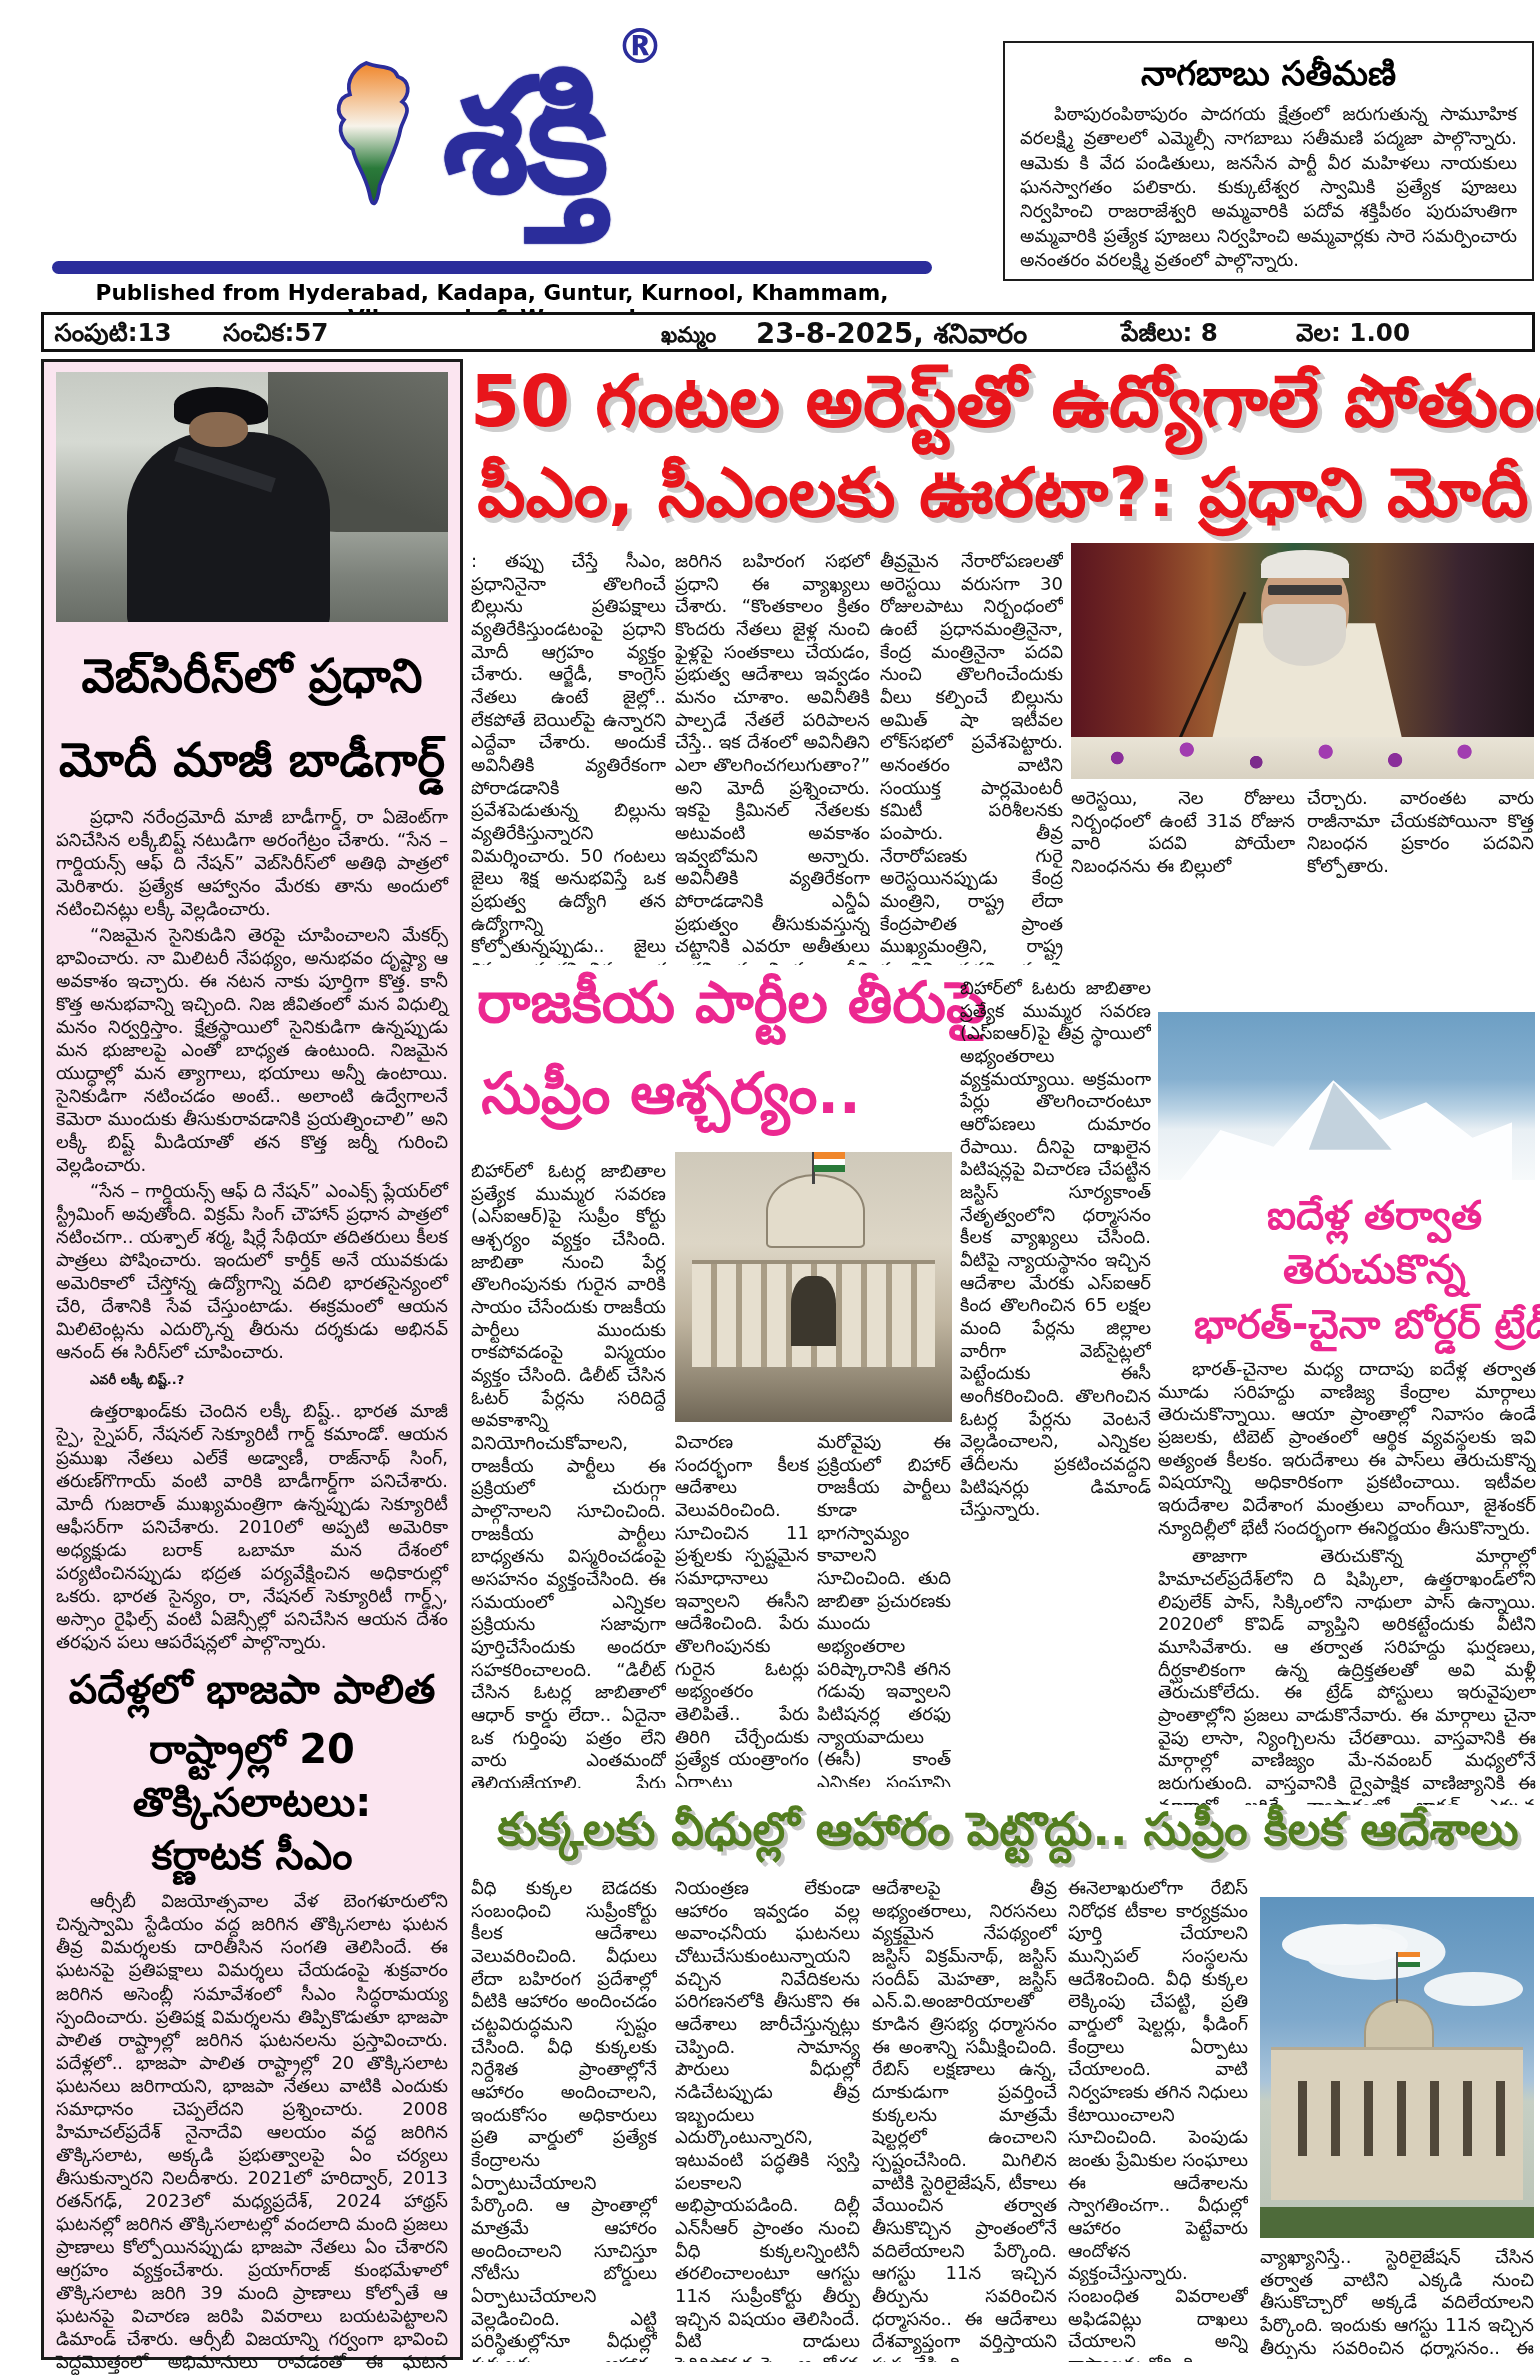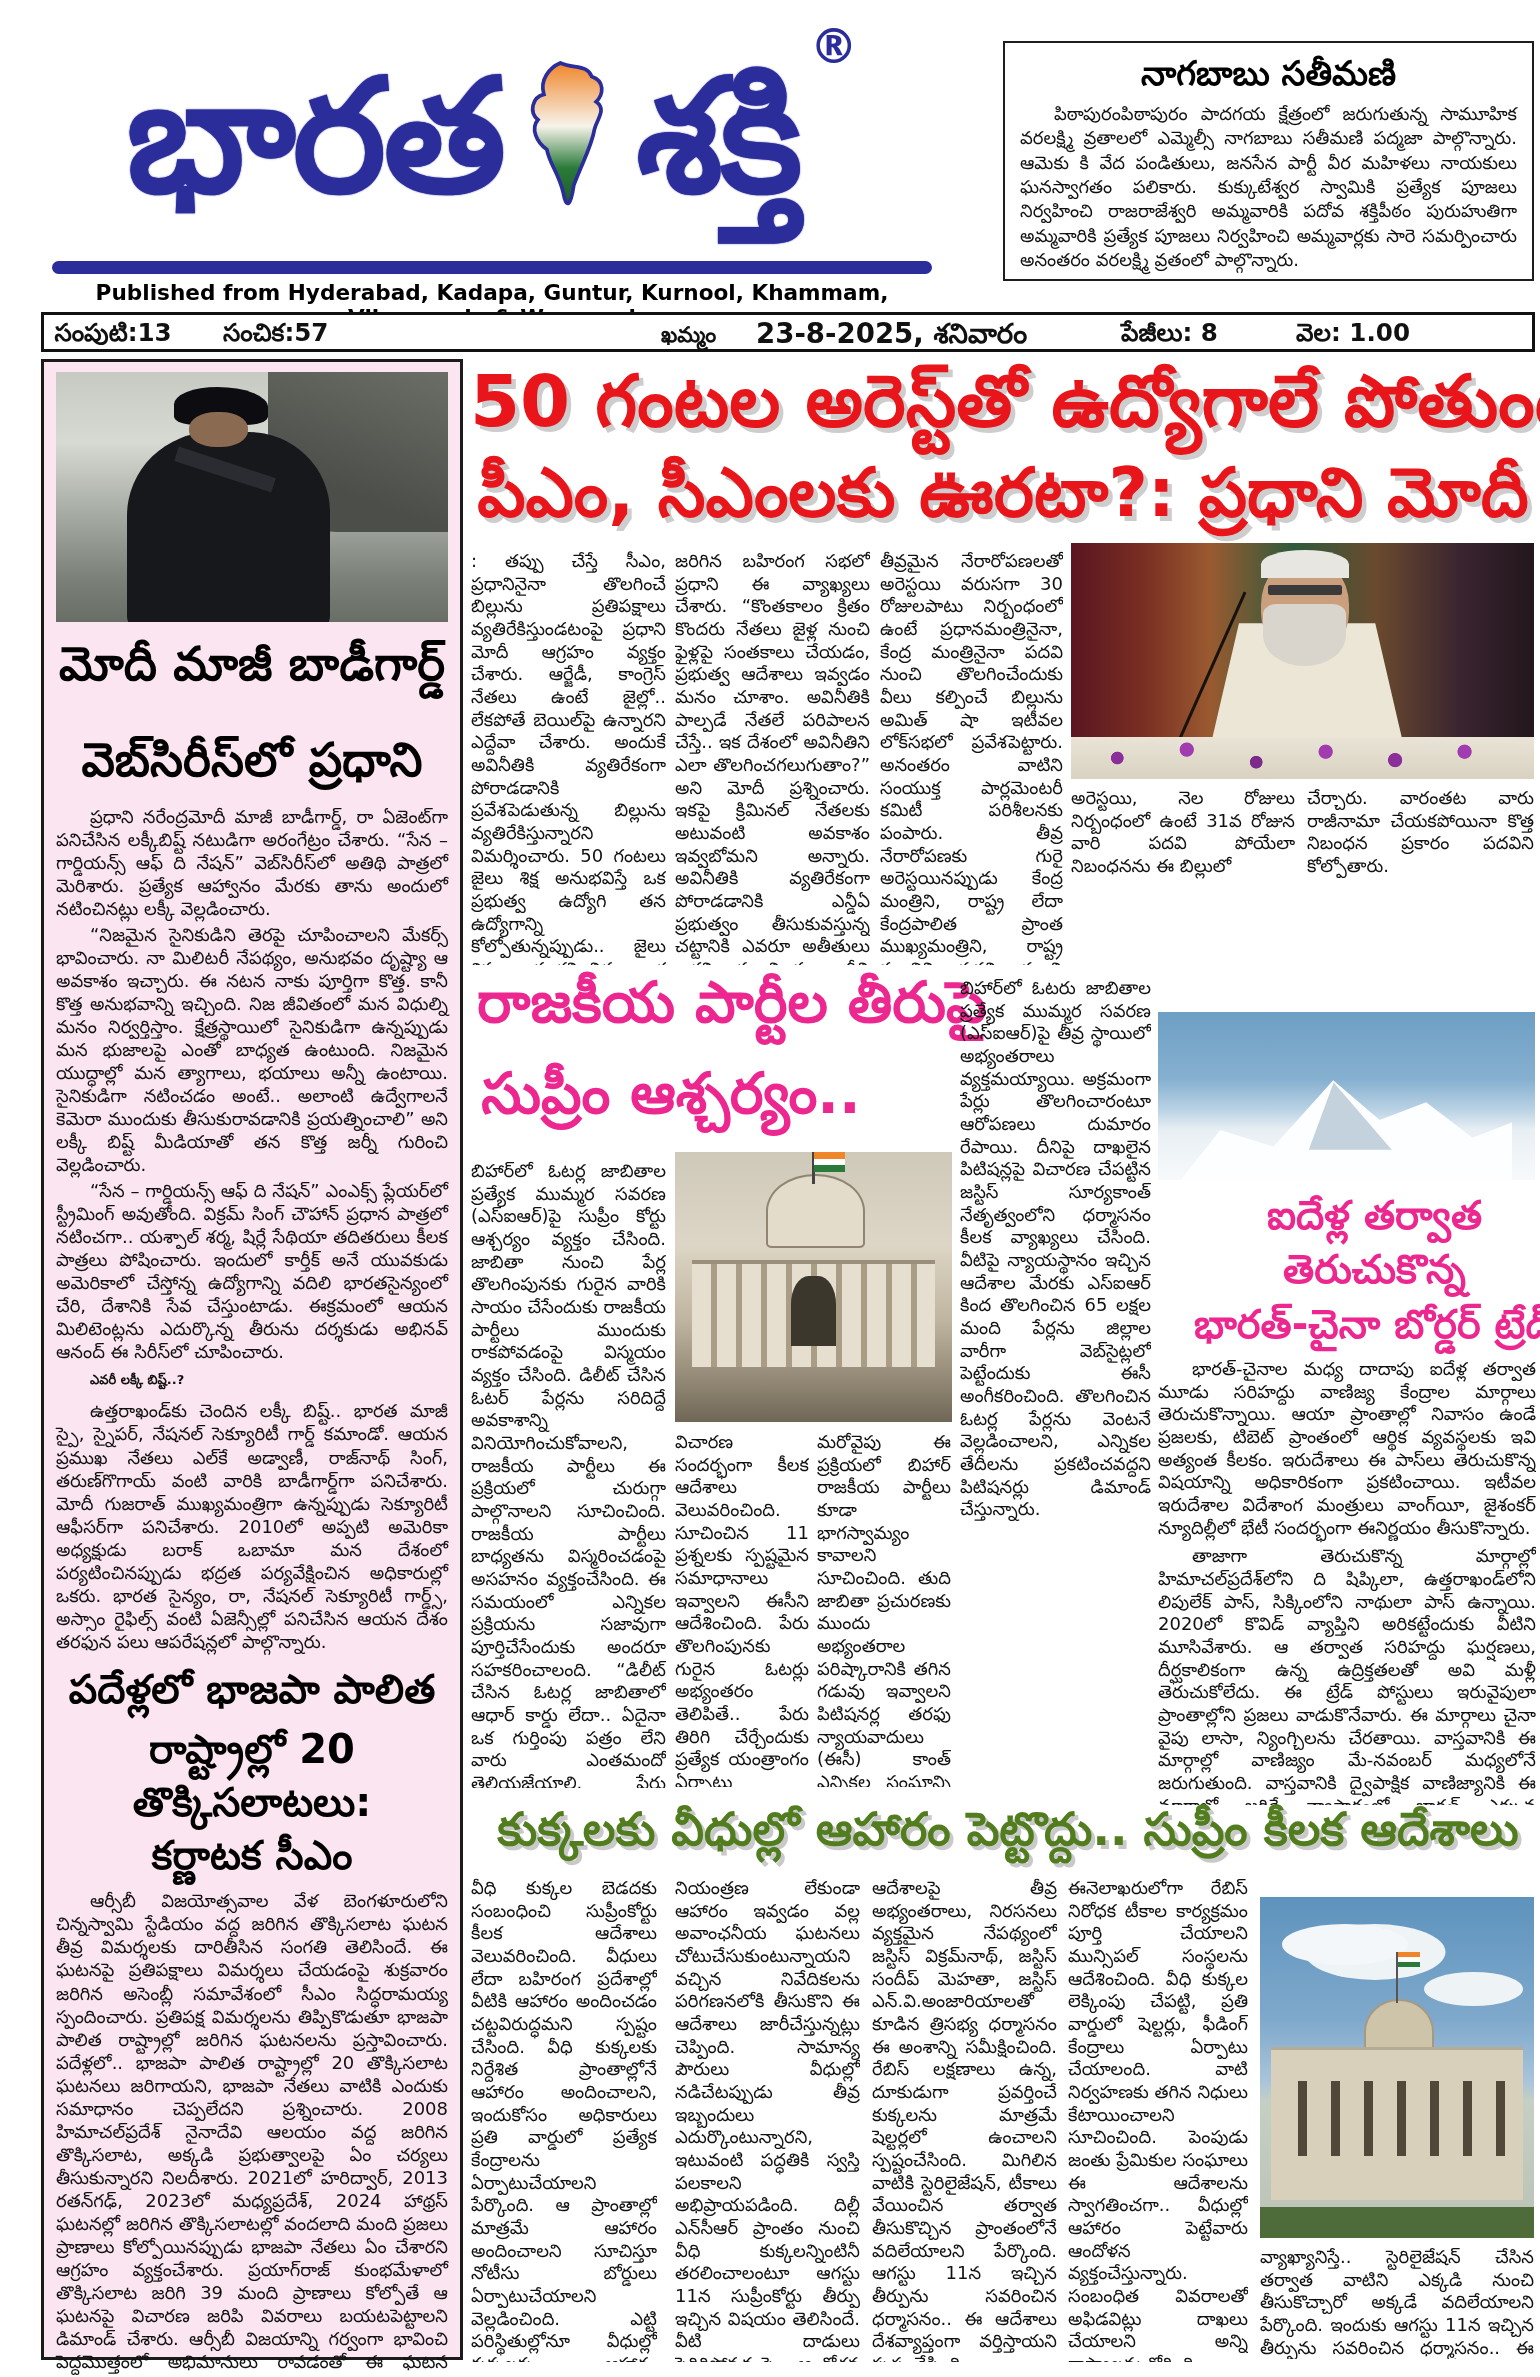--- a/index.html
+++ b/index.html
@@ -101,21 +101,20 @@
   .sb-hedge{position:absolute;left:0;bottom:0;width:100%;height:9%;background:#4e6b3a;}
   .sb-pole{position:absolute;left:49.5%;top:16%;width:2.2px;height:15%;background:#555;}
   .sb-flag{position:absolute;left:50.3%;top:16%;width:22.4px;height:15px;
            background:linear-gradient(180deg,#f0862a 0 33%,#fff 33% 66%,#2a7a3a 66% 100%);}
   .photo-side{left:1260px;top:2246px;width:274px;height:113px;}
 </style>
 </head>
 <body>
 
 <div class="abs logo-row">
-  <span class="logo-word">భారత</span>
   <svg width="112" height="153" viewBox="0 0 150 205">
     <defs>
       <linearGradient id="tri" x1="0" y1="0" x2="0" y2="1">
         <stop offset="0" stop-color="#f0862a"></stop>
           <stop offset="0.45" stop-color="#f7f3ea"></stop>
           <stop offset="0.75" stop-color="#2a7a3a"></stop>
           <stop offset="1" stop-color="#1d5c2b"></stop>
       </linearGradient>
     </defs>
     <path d="M62,4 C80,12 98,6 104,22 C122,28 120,46 110,56 C124,66 112,78 108,92 C104,116 92,136 80,168 C76,196 70,200 66,178 C60,152 48,140 44,120 C30,110 22,92 32,80 C20,70 24,50 40,46 C34,26 48,10 62,4 Z" fill="url(#tri)" stroke="#2b2d9b" stroke-width="5"></path>
@@ -141,22 +140,22 @@
 </div>
 
 <div class="abs pink-panel">
   <div class="commando">
     <div class="cp-rock"></div>
     <div class="cp-figure"></div>
     <div class="cp-beret"></div>
     <div class="cp-face"></div>
     <div class="cp-strap"></div>
   </div>
+  <div class="bg-h1">వెబ్‌సిరీస్‌లో ప్రధాని</div>
   <div class="bg-h1" style="margin-top:0;">మోదీ మాజీ బాడీగార్డ్</div>
-  <div class="bg-h1">వెబ్‌సిరీస్‌లో ప్రధాని</div>
   <p class="pp-body indent">ప్రధాని నరేంద్రమోదీ మాజీ బాడీగార్డ్‌, రా ఏజెంట్‌గా పనిచేసిన లక్కీబిష్ట్ నటుడిగా అరంగేట్రం చేశారు. “సేన – గార్డియన్స్ ఆఫ్ ది నేషన్” వెబ్‌సిరీస్‌లో అతిథి పాత్రలో మెరిశారు. ప్రత్యేక ఆహ్వానం మేరకు తాను అందులో నటించినట్లు లక్కీ వెల్లడించారు.</p>
   <p class="pp-body indent">“నిజమైన సైనికుడిని తెరపై చూపించాలని మేకర్స్ భావించారు. నా మిలిటరీ నేపథ్యం, అనుభవం దృష్ట్యా ఆ అవకాశం ఇచ్చారు. ఈ నటన నాకు పూర్తిగా కొత్త. కానీ కొత్త అనుభవాన్ని ఇచ్చింది. నిజ జీవితంలో మన విధుల్ని మనం నిర్వర్తిస్తాం. క్షేత్రస్థాయిలో సైనికుడిగా ఉన్నప్పుడు మన భుజాలపై ఎంతో బాధ్యత ఉంటుంది. నిజమైన యుద్ధాల్లో మన త్యాగాలు, భయాలు అన్నీ ఉంటాయి. సైనికుడిగా నటించడం అంటే.. అలాంటి ఉద్వేగాలనే కెమెరా ముందుకు తీసుకురావడానికి ప్రయత్నించాలి” అని లక్కీ బిష్ట్ మీడియాతో తన కొత్త జర్నీ గురించి వెల్లడించారు.</p>
   <p class="pp-body indent">“సేన – గార్డియన్స్ ఆఫ్ ది నేషన్” ఎంఎక్స్ ప్లేయర్‌లో స్ట్రీమింగ్ అవుతోంది. విక్రమ్ సింగ్ చౌహాన్ ప్రధాన పాత్రలో నటించగా.. యశ్పాల్ శర్మ, షిర్లే సేథియా తదితరులు కీలక పాత్రలు పోషించారు. ఇందులో కార్తీక్ అనే యువకుడు అమెరికాలో చేస్తోన్న ఉద్యోగాన్ని వదిలి భారతసైన్యంలో చేరి, దేశానికి సేవ చేస్తుంటాడు. ఈక్రమంలో ఆయన మిలిటెంట్లను ఎదుర్కొన్న తీరును దర్శకుడు అభినవ్ ఆనంద్ ఈ సిరీస్‌లో చూపించారు.</p>
   <div class="bg-sub">ఎవరీ లక్కీ బిష్ట్..?</div>
   <p class="pp-body indent">ఉత్తరాఖండ్‌కు చెందిన లక్కీ బిష్ట్.. భారత మాజీ స్పై, స్నైపర్, నేషనల్ సెక్యూరిటీ గార్డ్ కమాండో. ఆయన ప్రముఖ నేతలు ఎల్‌కే అడ్వాణీ, రాజ్‌నాథ్ సింగ్, తరుణ్‌గొగాయ్ వంటి వారికి బాడీగార్డ్‌గా పనిచేశారు. మోదీ గుజరాత్ ముఖ్యమంత్రిగా ఉన్నప్పుడు సెక్యూరిటీ ఆఫీసర్‌గా పనిచేశారు. 2010లో అప్పటి అమెరికా అధ్యక్షుడు బరాక్ ఒబామా మన దేశంలో పర్యటించినప్పుడు భద్రత పర్యవేక్షించిన అధికారుల్లో ఒకరు. భారత సైన్యం, రా, నేషనల్ సెక్యూరిటీ గార్డ్స్, అస్సాం రైఫిల్స్ వంటి ఏజెన్సీల్లో పనిచేసిన ఆయన దేశం తరఫున పలు ఆపరేషన్లలో పాల్గొన్నారు.</p>
   <div class="st-h2">పదేళ్లలో భాజపా పాలిత</div>
   <div class="st-h2" style="margin:0;">రాష్ట్రాల్లో 20 తొక్కిసలాటలు:</div>
   <div class="st-h2" style="margin:0 0 7.5px 0;">కర్ణాటక సీఎం</div>
   <p class="pp-body indent">ఆర్సీబీ విజయోత్సవాల వేళ బెంగళూరులోని చిన్నస్వామి స్టేడియం వద్ద జరిగిన తొక్కిసలాట ఘటన తీవ్ర విమర్శలకు దారితీసిన సంగతి తెలిసిందే. ఈ ఘటనపై ప్రతిపక్షాలు విమర్శలు చేయడంపై శుక్రవారం జరిగిన అసెంబ్లీ సమావేశంలో సీఎం సిద్ధరామయ్య స్పందించారు. ప్రతిపక్ష విమర్శలను తిప్పికొడుతూ భాజపా పాలిత రాష్ట్రాల్లో జరిగిన ఘటనలను ప్రస్తావించారు. పదేళ్లలో.. భాజపా పాలిత రాష్ట్రాల్లో 20 తొక్కిసలాట ఘటనలు జరిగాయని, భాజపా నేతలు వాటికి ఎందుకు సమాధానం చెప్పలేదని ప్రశ్నించారు. 2008 హిమాచల్‌ప్రదేశ్ నైనాదేవి ఆలయం వద్ద జరిగిన తొక్కిసలాట, అక్కడి ప్రభుత్వాలపై ఏం చర్యలు తీసుకున్నారని నిలదీశారు. 2021లో హరిద్వార్, 2013 రతన్‌గఢ్, 2023లో మధ్యప్రదేశ్, 2024 హాథ్రస్ ఘటనల్లో జరిగిన తొక్కిసలాటల్లో వందలాది మంది ప్రజలు ప్రాణాలు కోల్పోయినప్పుడు భాజపా నేతలు ఏం చేశారని ఆగ్రహం వ్యక్తంచేశారు. ప్రయాగ్‌రాజ్ కుంభమేళాలో తొక్కిసలాట జరిగి 39 మంది ప్రాణాలు కోల్పోతే ఆ ఘటనపై విచారణ జరిపి వివరాలు బయటపెట్టాలని డిమాండ్ చేశారు. ఆర్సీబీ విజయాన్ని గర్వంగా భావించి పెద్దమొత్తంలో అభిమానులు రావడంతో ఈ ఘటన జరిగిందన్నారు. ఒక్కొక్కరి ప్రాణాలకూ ప్రభుత్వం బాధ్యత వహించాల్సి వచ్చిందని, కాంగ్రెస్ ప్రభుత్వం తొక్కిసలాటపై విచారణకు ఆదేశించిందని పేర్కొన్నారు. జూన్ 4న జరిగిన ఈ ఘటనలో 11 మంది మృతి చెందగా.. 50 మందికి పైగా గాయపడిన విషయం తెలిసిందే. ఈ ఘటనపై విచారణ జరిపిన కమిషన్ కీలక ప్రభుత్వ ఉద్యోగులు బాధ్యులని తేల్చింది. ఈ కమిషన్ ప్రత్యక్ష సాక్షులు, క్రికెట్ సంఘ అధికారులు, పోలీస్ అధికారుల వాంగ్మూలాలను రికార్డు చేసింది. అయితే ఆర్సీబీ విజయోత్సవ వేడుకలకు అనుమతి తీసుకోలేదని కమిటీ గుర్తించింది.</p>
 </div>

